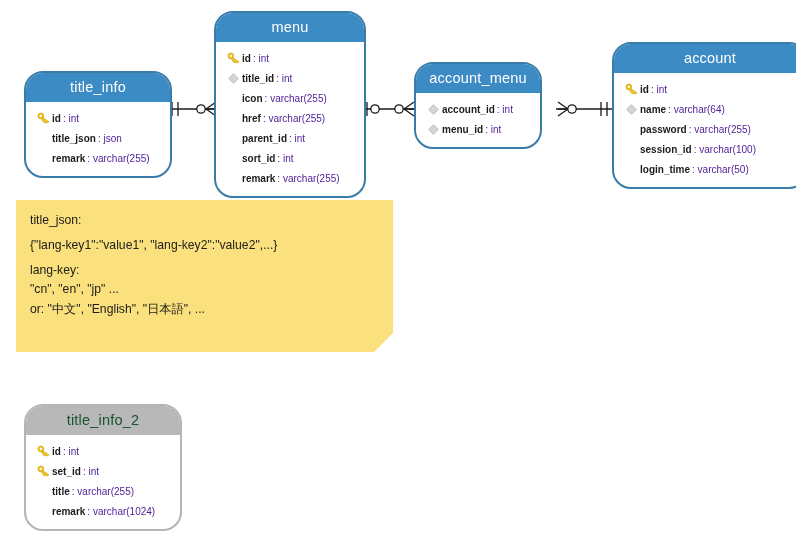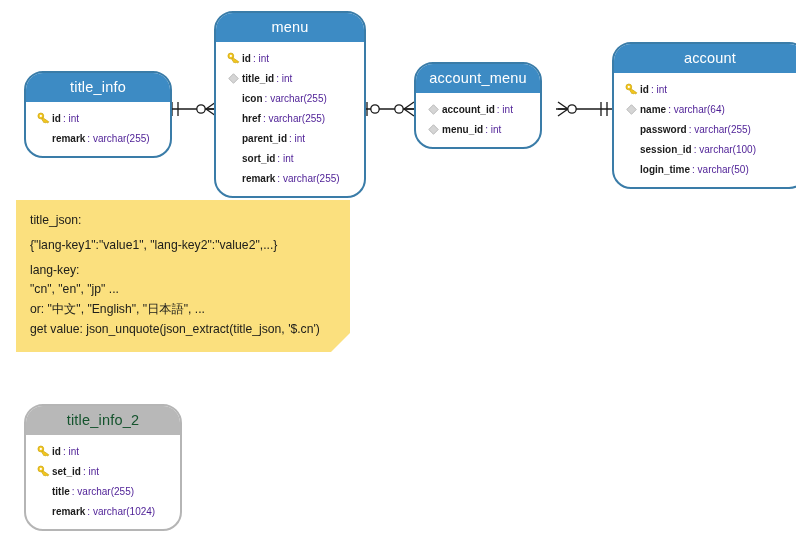--- a/index.html
+++ b/index.html
@@ -155,20 +155,25 @@
               <path d="M6.6 6.6 L13.6 11.4 L12.4 12.9 L11.1 12.0 L10.3 12.9 L9.0 12.0 L8.2 12.8 L5.4 8.6 Z"></path>
             </g>
             <circle cx="4.3" cy="4.6" r="1.3" fill="#ffffff"></circle>
           </svg>
       </span>
       <span class="fname">id</span>
       <span class="ftype">: <span>int</span></span>
     </div>
     <div class="field">
       <span class="marker"></span>
+      <span class="fname">title_json</span>
+      <span class="ftype">: <span>json</span></span>
+    </div>
+    <div class="field">
+      <span class="marker"></span>
       <span class="fname">remark</span>
       <span class="ftype">: <span>varchar(255)</span></span>
     </div>
   </div>
 </div>
 
 <div class="entity" style="left:214px; top:11px; width:152px;">
   <div class="entity-header">menu</div>
   <div class="entity-body">
     <div class="field">
@@ -323,21 +328,20 @@
       <span class="ftype">: <span>varchar(255)</span></span>
     </div>
     <div class="field">
       <span class="marker"></span>
       <span class="fname">remark</span>
       <span class="ftype">: <span>varchar(1024)</span></span>
     </div>
   </div>
 </div>
 
-<div class="note" style="left:16px; top:200px; width:334px; height:152px;">
+<div class="note" style="left:16px; top:200px; width:377px; height:152px;">
   <p class="note-line">title_json:</p>
   <p class="note-line">{"lang-key1":"value1", "lang-key2":"value2",...}</p>
   <p class="note-line tight">lang-key:</p>
   <p class="note-line tight">"cn", "en", "jp" ...</p>
   <p class="note-line tight">or: "中文", "English", "日本語", ...</p>
-  <p class="note-line">get value: json_unquote(json_extract(title_json, '$.cn')</p>
   <span class="note-fold"></span>
 </div>
 
 </body></html>

